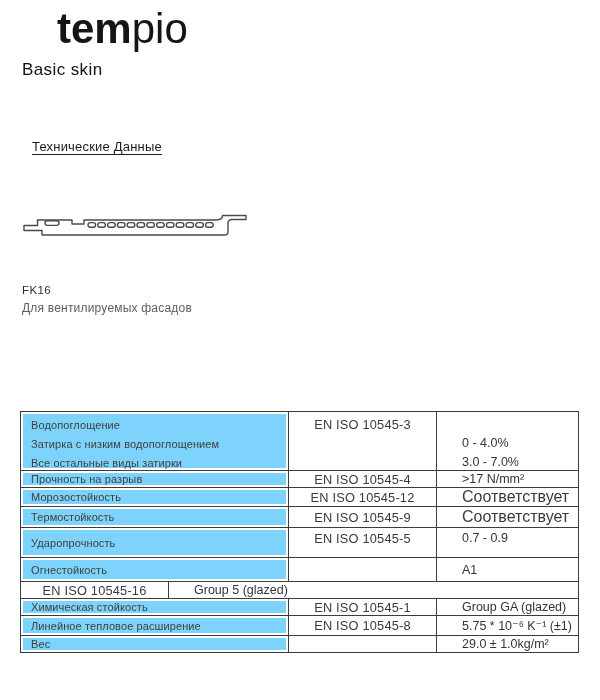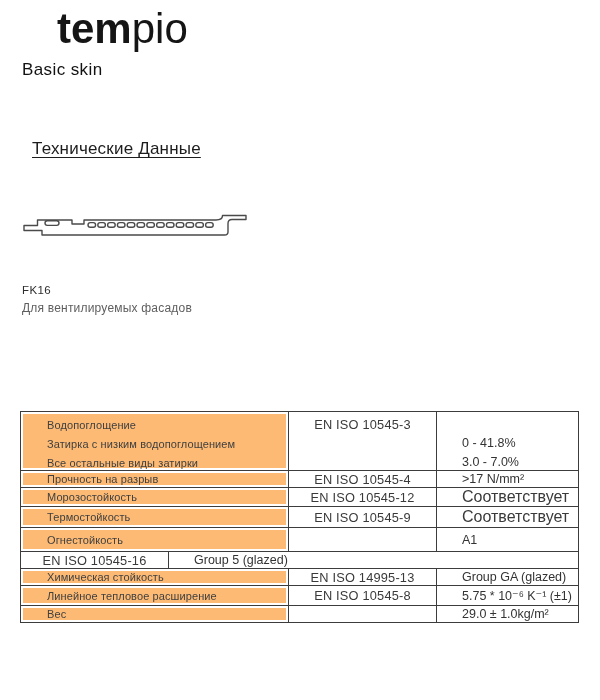--- a/index.html
+++ b/index.html
@@ -5,35 +5,35 @@
   * { margin:0; padding:0; box-sizing:border-box; }
   body { background:#fff; font-family:"Liberation Sans","DejaVu Sans",sans-serif; }
   .page { position:relative; width:600px; height:700px; background:#ffffff; overflow:hidden; }
 
   
   .logo { position:absolute; left:21px; top:4px; font-size:42px; color:#151515; line-height:1.2; }
   .logo .lb { font-weight:800;margin-left:36px; }
   .logo .ll { font-weight:300; }
   .subtitle { position:absolute; left:22px; top:60px; font-size:17px; font-weight:500;
               letter-spacing:0.4px; color:#121212; }
-  .section-heading { position:absolute; left:32px; top:139px; font-size:17px; font-weight:500;
+  .section-heading { position:absolute; left:32px; top:139px; font-size:13px; font-weight:500;
               color:#1d1d1d; text-decoration:underline; text-underline-offset:3px; letter-spacing:0.2px; }
 
   
   .drawing { position:absolute; left:20px; top:213px; }
   .code { position:absolute; left:22px; top:284px; font-size:11.5px; font-weight:400;
           letter-spacing:0.4px; color:#2e2e2e; }
   .code-desc { position:absolute; left:22px; top:301px; font-size:12px; color:#5e5e5e; letter-spacing:0.2px; }
 
   
   .spec-table { position:absolute; left:20px; top:411px; width:559px;
                 border:1.4px solid #3c3c3c; border-bottom:none; }
   .t-row { display:flex; border-bottom:1.4px solid #3c3c3c; }
   .c1 { width:268px; border-right:1.4px solid #3c3c3c; padding:2px; }
-  .c1in { background:#fdba74; width:100%; height:100%; display:flex; align-items:center; padding-left:24px; }
+  .c1in { background:#7dd3fc; width:100%; height:100%; display:flex; align-items:center; padding-left:8px; }
   .c2 { width:148px; border-right:1.4px solid #3c3c3c; display:flex; align-items:center; justify-content:center; }
   .c3 { flex:1; display:flex; align-items:center; padding-left:25px; }
   .prop { font-size:11px; color:#404040; letter-spacing:0.1px; }
   .std  { font-size:12.8px; color:#3a3a3a; letter-spacing:0.2px; }
   .val  { font-size:12.5px; color:#333333; }
   .val.small { font-size:16px; color:#3a3a3a; }
 
   
   .r-multi .c1in { flex-direction:column; align-items:flex-start; justify-content:flex-start;
                    padding-top:2px; line-height:19px; }
@@ -88,21 +88,21 @@
         <div class="c1in">
           <span class="prop">Водопоглощение</span>
           <span class="prop">Затирка с низким водопоглощением</span>
           <span class="prop">Все остальные виды затирки</span>
         </div>
       </div>
       <div class="c2">
         <span class="std">EN ISO 10545-3</span>
       </div>
       <div class="c3">
-        <span class="val">0 - 41.8%</span>
+        <span class="val">0 - 4.0%</span>
         <span class="val">3.0 - 7.0%</span>
       </div>
     </div>
 
     <div class="t-row" style="height:17px">
       <div class="c1">
           <div class="c1in">
         <span class="prop">Прочность на разрыв</span>
           </div>
         </div>
@@ -135,20 +135,33 @@
           </div>
         </div>
       <div class="c2">
         <span class="std">EN ISO 10545-9</span>
         </div>
       <div class="c3">
         <span class="val small">Соответствует</span>
         </div>
     </div>
 
+    <div class="t-row r-top" style="height:30px">
+      <div class="c1">
+          <div class="c1in">
+        <span class="prop">Ударопрочность</span>
+          </div>
+        </div>
+      <div class="c2">
+        <span class="std">EN ISO 10545-5</span>
+        </div>
+      <div class="c3">
+        <span class="val">0.7 - 0.9</span>
+        </div>
+    </div>
 
     <div class="t-row" style="height:24px">
       <div class="c1">
           <div class="c1in">
         <span class="prop">Огнестойкость</span>
           </div>
         </div>
       <div class="c2">
         <span class="std"></span>
         </div>
@@ -166,21 +179,21 @@
         </div>
     </div>
 
     <div class="t-row" style="height:17px">
       <div class="c1">
           <div class="c1in">
         <span class="prop">Химическая стойкость</span>
           </div>
         </div>
       <div class="c2">
-        <span class="std">EN ISO 14995-13</span>
+        <span class="std">EN ISO 10545-1</span>
         </div>
       <div class="c3">
         <span class="val">Group GA (glazed)</span>
         </div>
     </div>
 
     <div class="t-row" style="height:20px">
       <div class="c1">
           <div class="c1in">
         <span class="prop">Линейное тепловое расширение</span>

